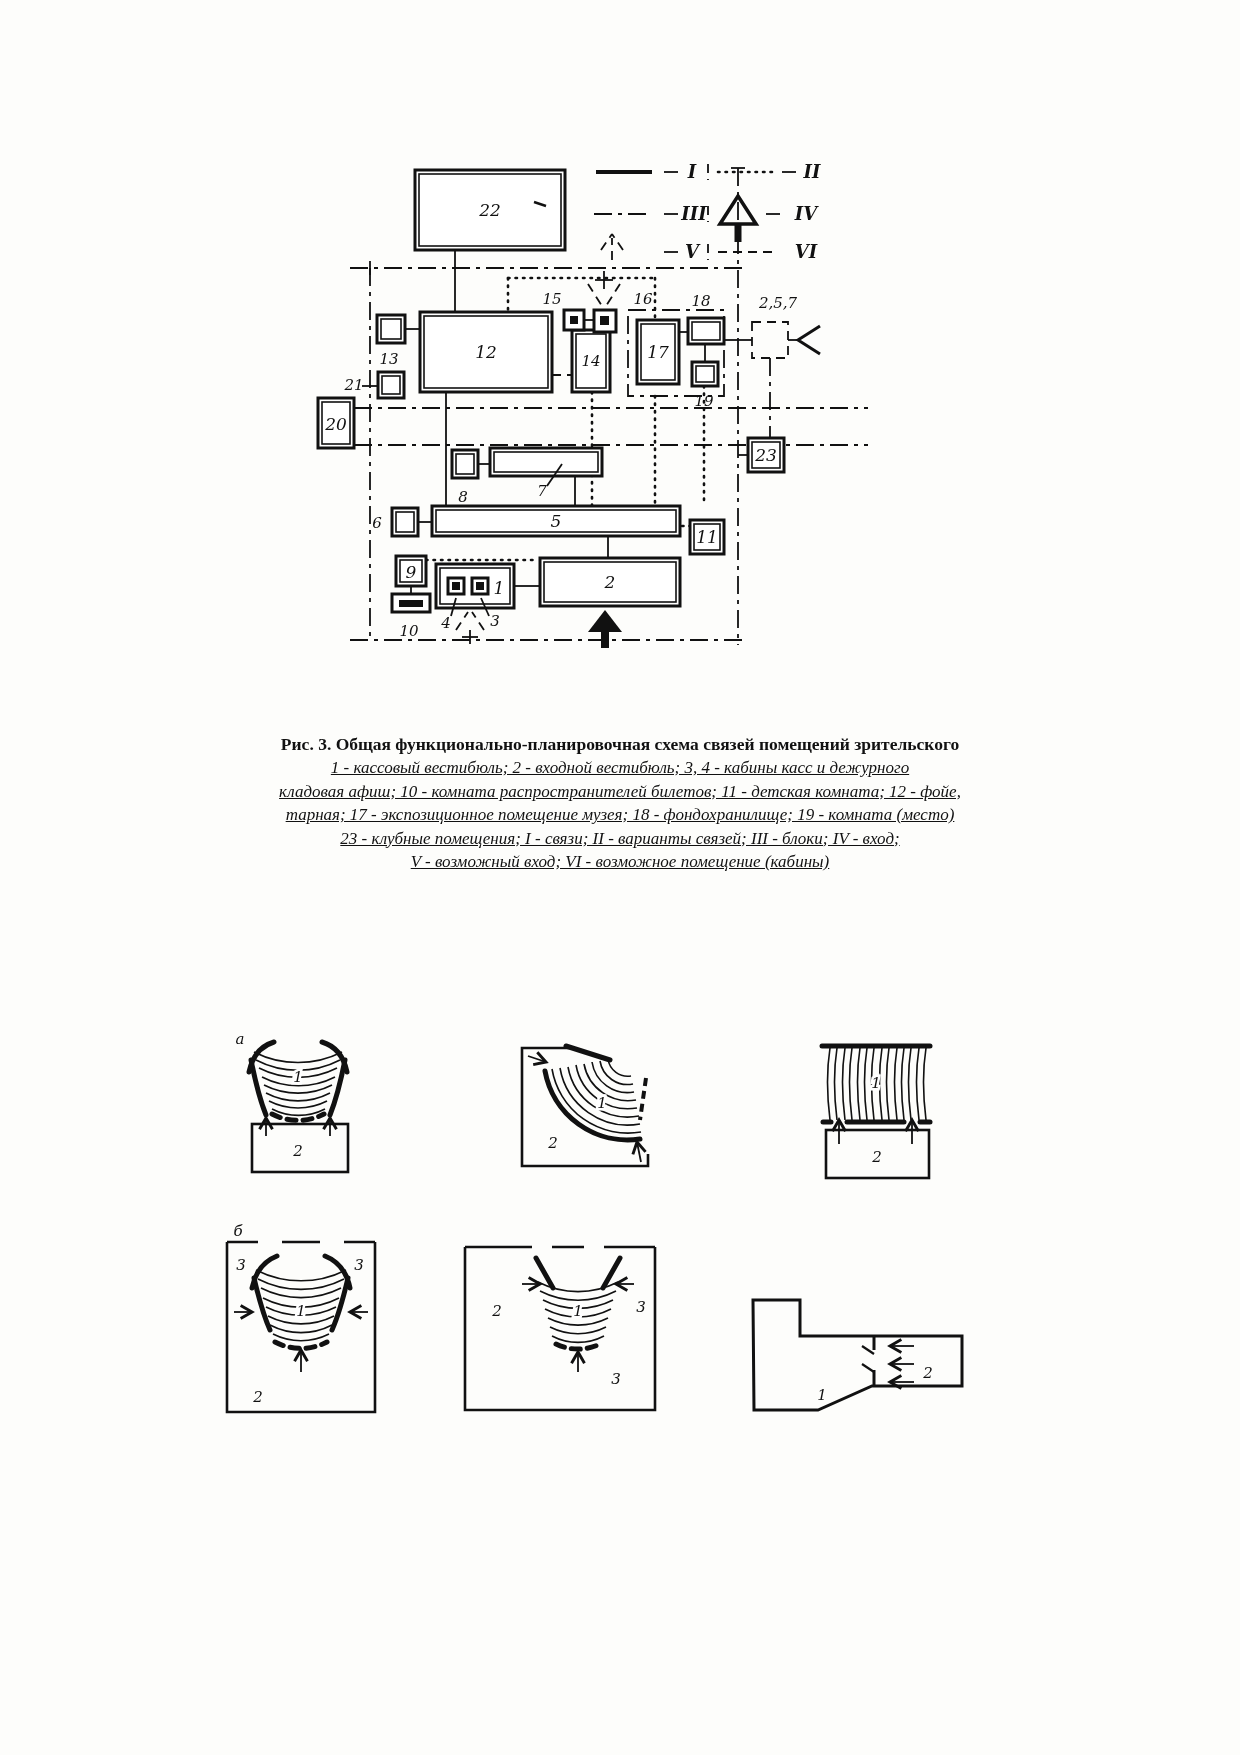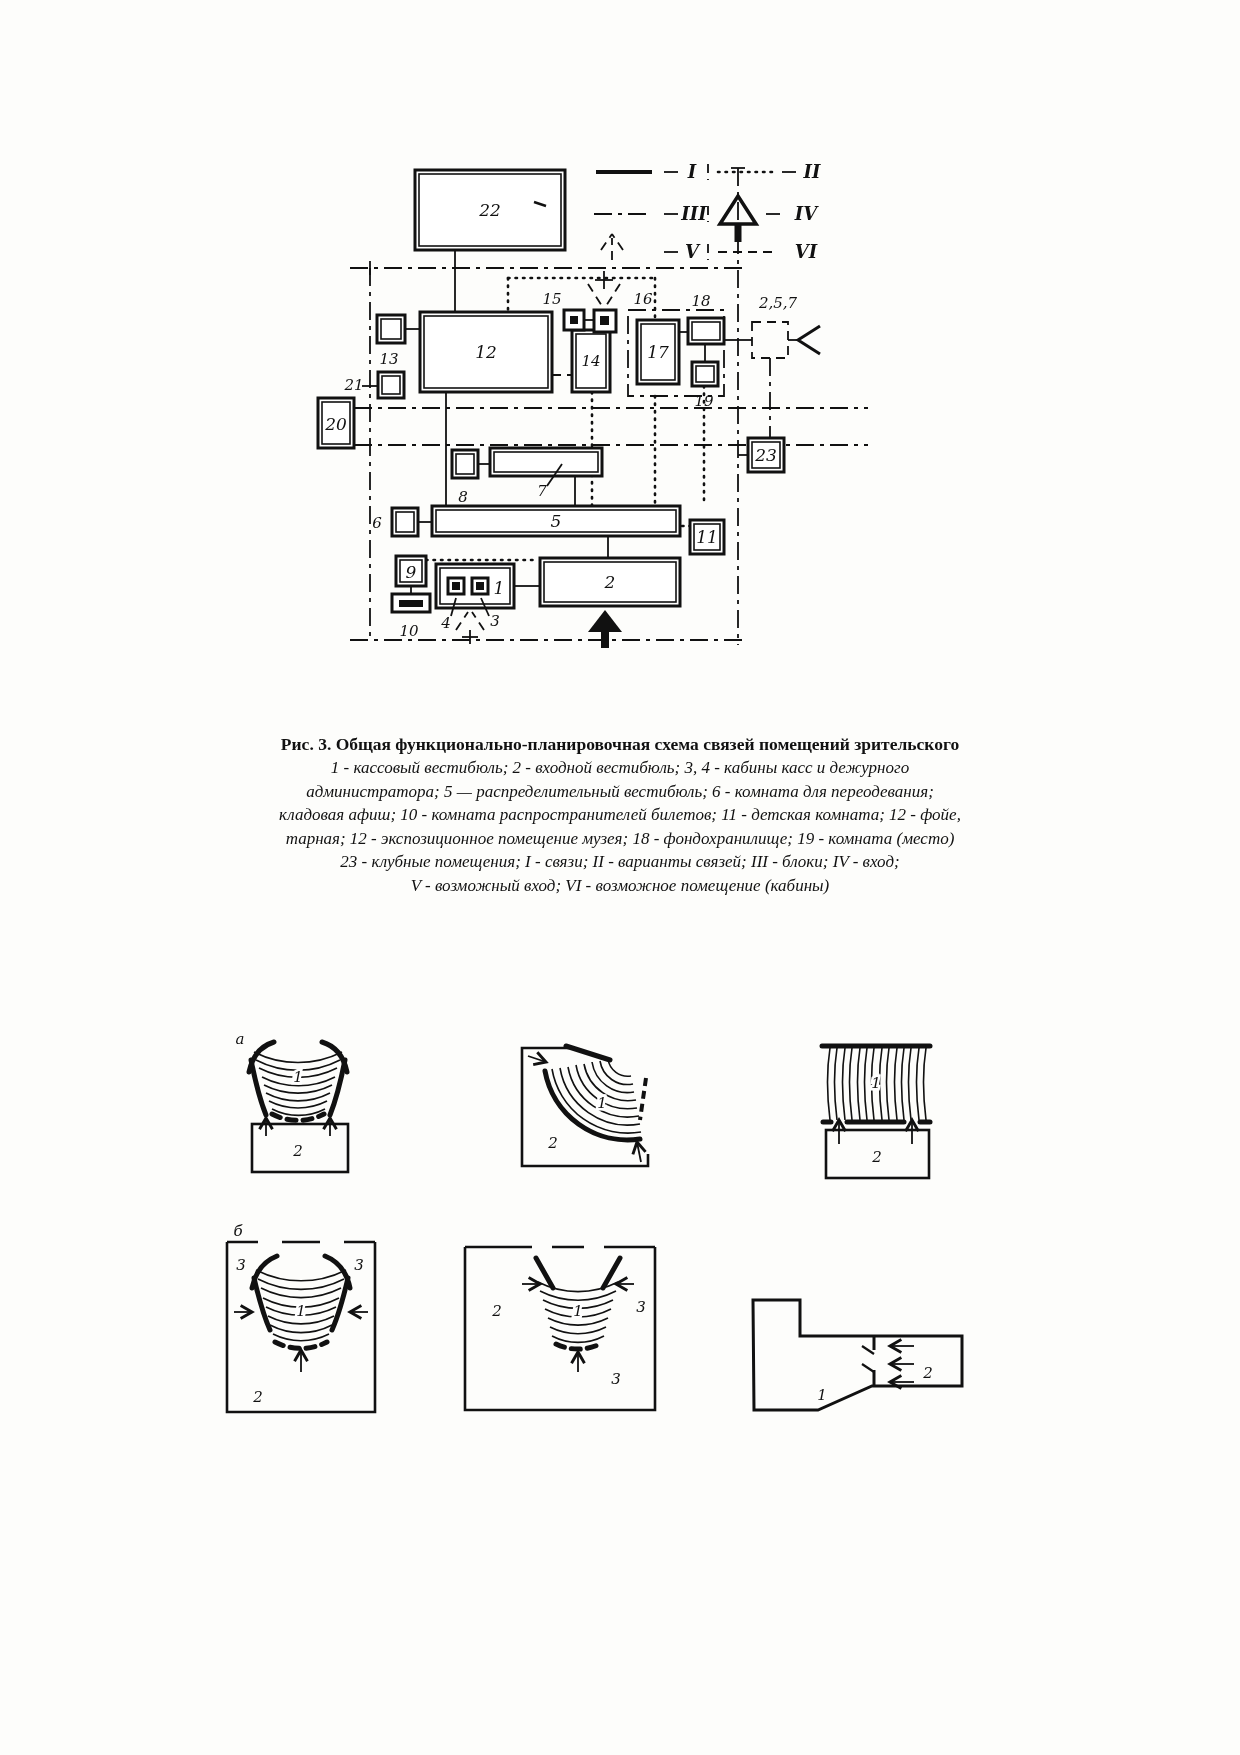--- a/index.html
+++ b/index.html
@@ -14,21 +14,21 @@
   .dotted{stroke:#111;stroke-width:2.6;fill:none;stroke-dasharray:1.5 6;stroke-linecap:round;}
   .dashed{stroke:#111;stroke-width:1.8;fill:none;stroke-dasharray:9 6;}
   .thick{stroke:#111;stroke-width:5;fill:none;stroke-linecap:round;}
   .row{stroke:#111;stroke-width:1.6;fill:none;}
   .num{font:italic 15px "DejaVu Serif",serif;fill:#111;text-anchor:middle;}
   .numlg{font:italic 17px "DejaVu Serif",serif;fill:#111;text-anchor:middle;}
   .rom{font:italic bold 18px "DejaVu Serif",serif;fill:#111;text-anchor:middle;}
   .knock{paint-order:stroke;stroke:#fff;stroke-width:5px;}
   .caption{position:absolute;left:0;top:732px;width:1240px;text-align:center;}
   .cap-title{font:bold 17.5px "Liberation Serif",serif;line-height:24px;}
-  .cap-line{font:italic 17px "Liberation Serif",serif;line-height:23.5px;}
+  .cap-line{font:italic 17px "Liberation Serif",serif;line-height:23.5px;text-decoration:underline;}
 </style>
 </head>
 <body>
 
 <svg width="1240" height="530" viewBox="0 0 1240 530" style="top:150px">
 
   <g>
     <line class="ink" x1="596" y1="22" x2="652" y2="22" stroke-width="4"></line>
     <line class="wire" x1="664" y1="22" x2="678" y2="22"></line>
     <text class="rom" x="692" y="28">I</text>
@@ -270,23 +270,22 @@
 
   <g>
     <path d="M 588 482 L 622 482 L 605 460 Z" fill="#111"></path>
     <rect x="601" y="482" width="8" height="16" fill="#111"></rect>
   </g>
 </svg>
 
 <div class="caption">
   <div class="cap-title">Рис. 3. Общая функционально-планировочная схема связей помещений зрительского</div>
   <div class="cap-line">1 - кассовый вестибюль; 2 - входной вестибюль; 3, 4 - кабины касс и дежурного</div>
-  <div class="cap-line">администратора; 5 — распределительный вестибюль; 6 - комната для переодевания;</div>
   <div class="cap-line">кладовая афиш; 10 - комната распространителей билетов; 11 - детская комната; 12 - фойе,</div>
-  <div class="cap-line">тарная; 12 - экспозиционное помещение музея; 18 - фондохранилище; 19 - комната (место)</div>
+  <div class="cap-line">тарная; 17 - экспозиционное помещение музея; 18 - фондохранилище; 19 - комната (место)</div>
   <div class="cap-line">23 - клубные помещения; I - связи; II - варианты связей; III - блоки; IV - вход;</div>
   <div class="cap-line">V - возможный вход; VI - возможное помещение (кабины)</div>
 </div>
 
 <svg width="1240" height="430" viewBox="0 0 1240 430" style="top:1020px">
   <defs>
     <marker id="vh2" viewBox="0 0 10 10" refX="8" refY="5" markerWidth="9" markerHeight="9" orient="auto">
       <path d="M 1 1 L 8 5 L 1 9" fill="none" stroke="#111" stroke-width="1.8"></path>
     </marker>
   </defs>

